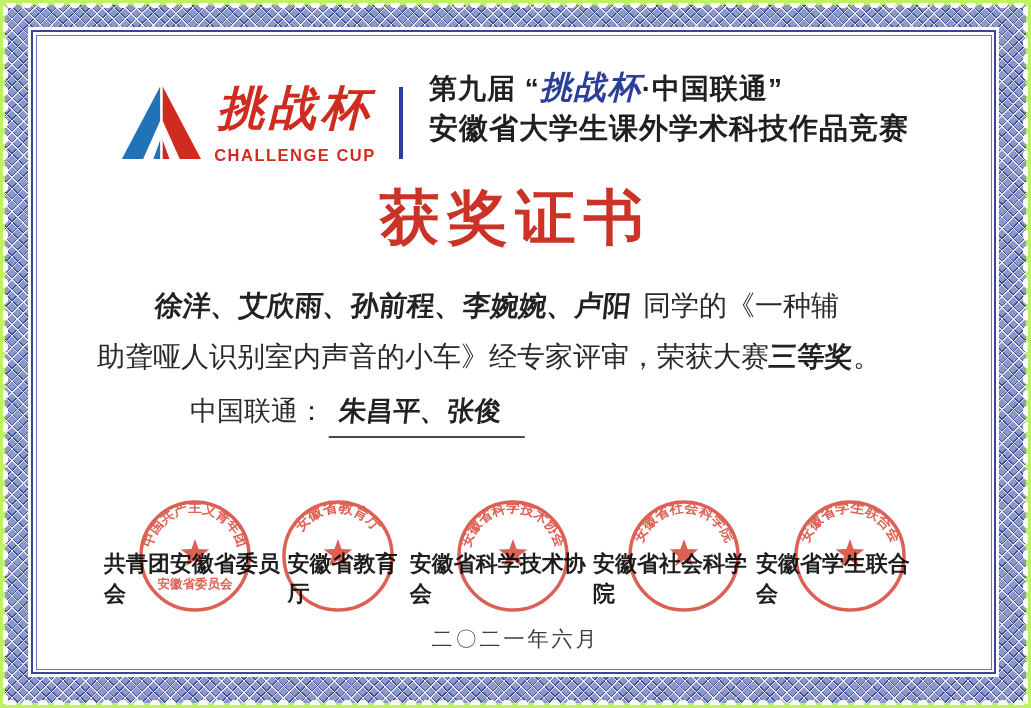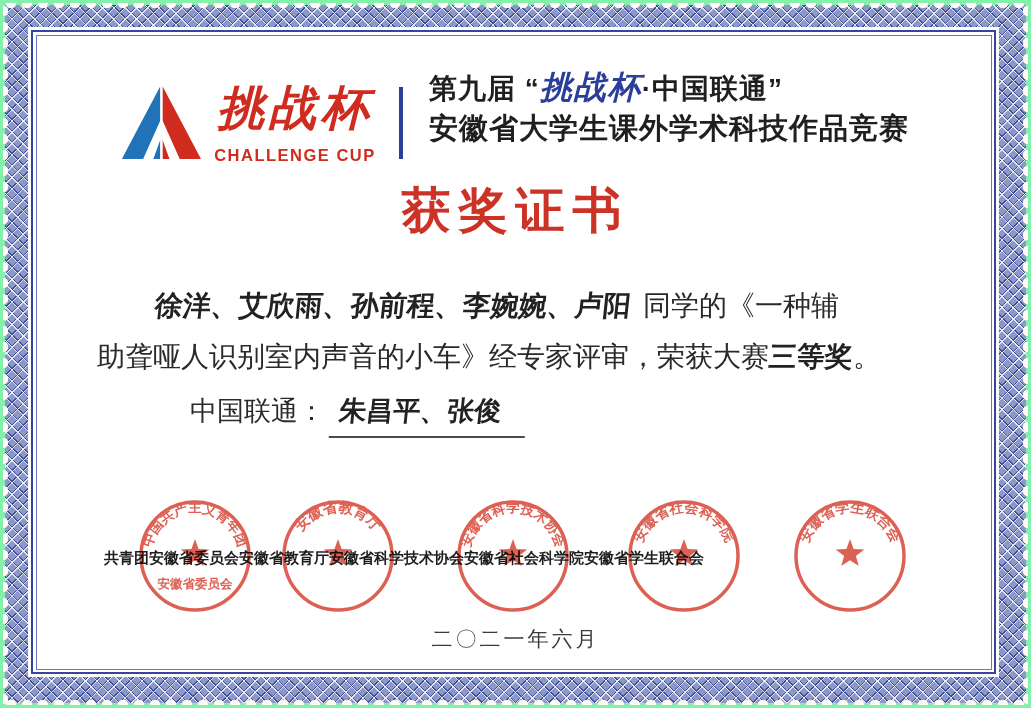--- a/index.html
+++ b/index.html
@@ -1,21 +1,21 @@
 <!DOCTYPE html>
 <html><head>
 <meta charset="utf-8">
 <style>
   * { margin:0; padding:0; box-sizing:border-box; }
   html,body { background:#e9e7e2; }
   body { font-family:"Liberation Sans","DejaVu Sans",sans-serif; }
 
   .page {
     position:relative; width:1031px; height:708px;
-    background:#86efac; overflow:hidden;
+    background:#bef264; overflow:hidden;
   }
 
   
   .border-band {
     position:absolute; inset:5px;
     background-color:#8c98c9;
     background-image:
       repeating-linear-gradient(45deg, rgba(255,255,255,.85) 0 1px, rgba(255,255,255,0) 1px 8px),
       repeating-linear-gradient(-45deg, rgba(255,255,255,.85) 0 1px, rgba(255,255,255,0) 1px 8px),
       repeating-linear-gradient(45deg, #3f4c96 0 2px, rgba(0,0,0,0) 2px 8px),
@@ -48,34 +48,34 @@
   .brand-cn { font-size:47px; font-weight:bold; font-style:italic; color:#cf2c1f; letter-spacing:5px; line-height:56px; }
   .brand-en { font-size:16.5px; font-weight:bold; color:#cf2c1f; letter-spacing:1.5px; margin-top:10px; }
   .header-divider { position:absolute; left:399px; top:87px; width:4px; height:72px; background:#2b3f9a; }
   .header-right { position:absolute; left:429px; top:68px; color:#1f1f1f; white-space:nowrap; }
   .hr-line1 { font-size:28px; font-weight:bold; letter-spacing:1px; line-height:38px; }
   .hr-brand { color:#2b3f9a; font-style:italic; font-size:32px; letter-spacing:2px; }
   .hr-line2 { font-size:29px; font-weight:bold; letter-spacing:1px; line-height:38px; margin-top:1px; }
 
   
   .cert-title { position:absolute; left:0; right:0; top:178px; text-align:center;
-    font-size:49px; font-weight:bold; color:#cc3327; letter-spacing:8px; }
+    font-size:60px; font-weight:bold; color:#cc3327; letter-spacing:8px; }
 
   
   .body-line1 { position:absolute; left:155px; top:287px; font-size:28px; color:#2a2a2a; white-space:nowrap; }
   .body-line2 { position:absolute; left:97px; top:338px; font-size:28px; color:#2a2a2a; white-space:nowrap; }
   .script { display:inline-block; transform:skewX(-6deg); font-weight:bold; color:#222; }
   .names-gap { margin-left:12px; }
   .advisor-line { position:absolute; left:190px; top:393px; font-size:27px; color:#2a2a2a; white-space:nowrap; }
   .advisor-names { display:inline-block; transform:skewX(-6deg); font-weight:bold; color:#222;
     border-bottom:2px solid #4a4a4a; padding:0 26px 7px 8px; margin-left:6px; }
 
   
   .issuers { position:absolute; left:104px; right:112px; top:549px;
-    display:flex; justify-content:flex-start; font-size:15px; font-weight:600;
+    display:flex; justify-content:space-between; font-size:22px; font-weight:600;
     color:#1e1e1e; z-index:6; }
   .seal { position:absolute; width:120px; height:120px; top:496px; z-index:7;
     mix-blend-mode:multiply; opacity:.88; }
   .seal-1 { left:135px; } .seal-2 { left:278px; } .seal-3 { left:453px; }
   .seal-4 { left:624px; } .seal-5 { left:790px; }
 
   .issue-date { position:absolute; left:0; right:0; top:625px; text-align:center;
     font-size:21px; color:#3c3c3c; letter-spacing:3px; }
 </style>
 </head>

